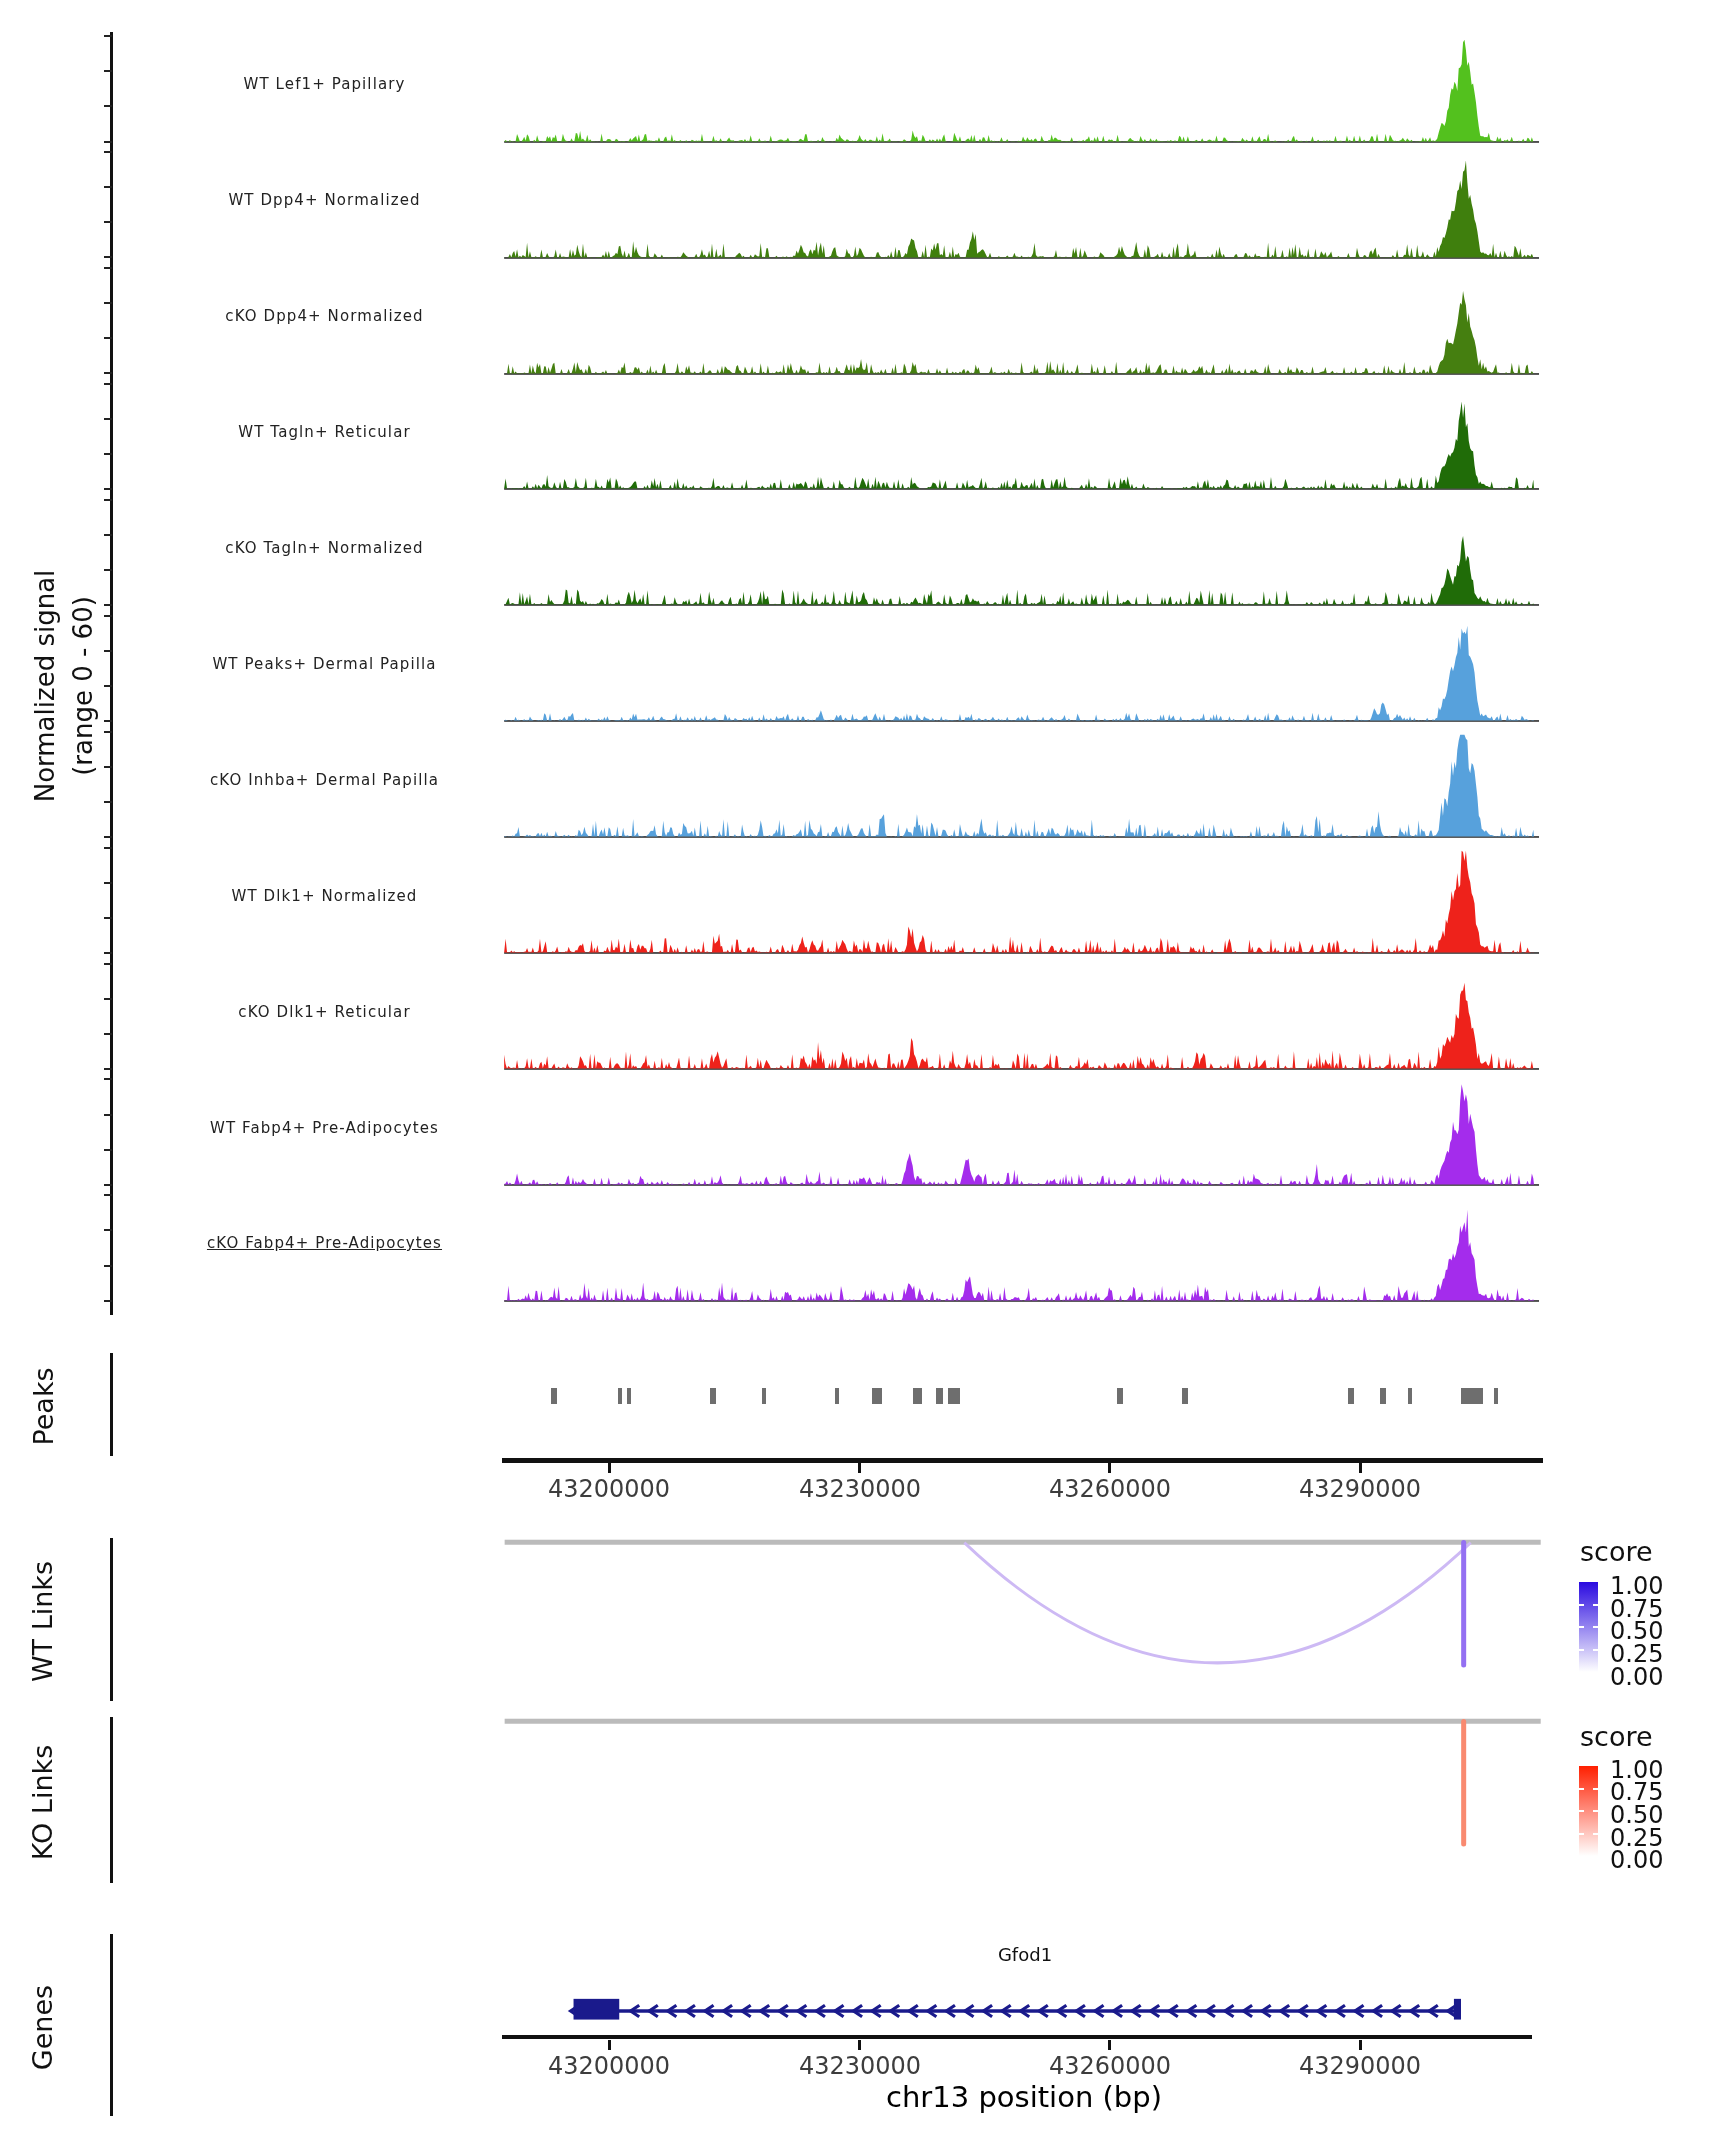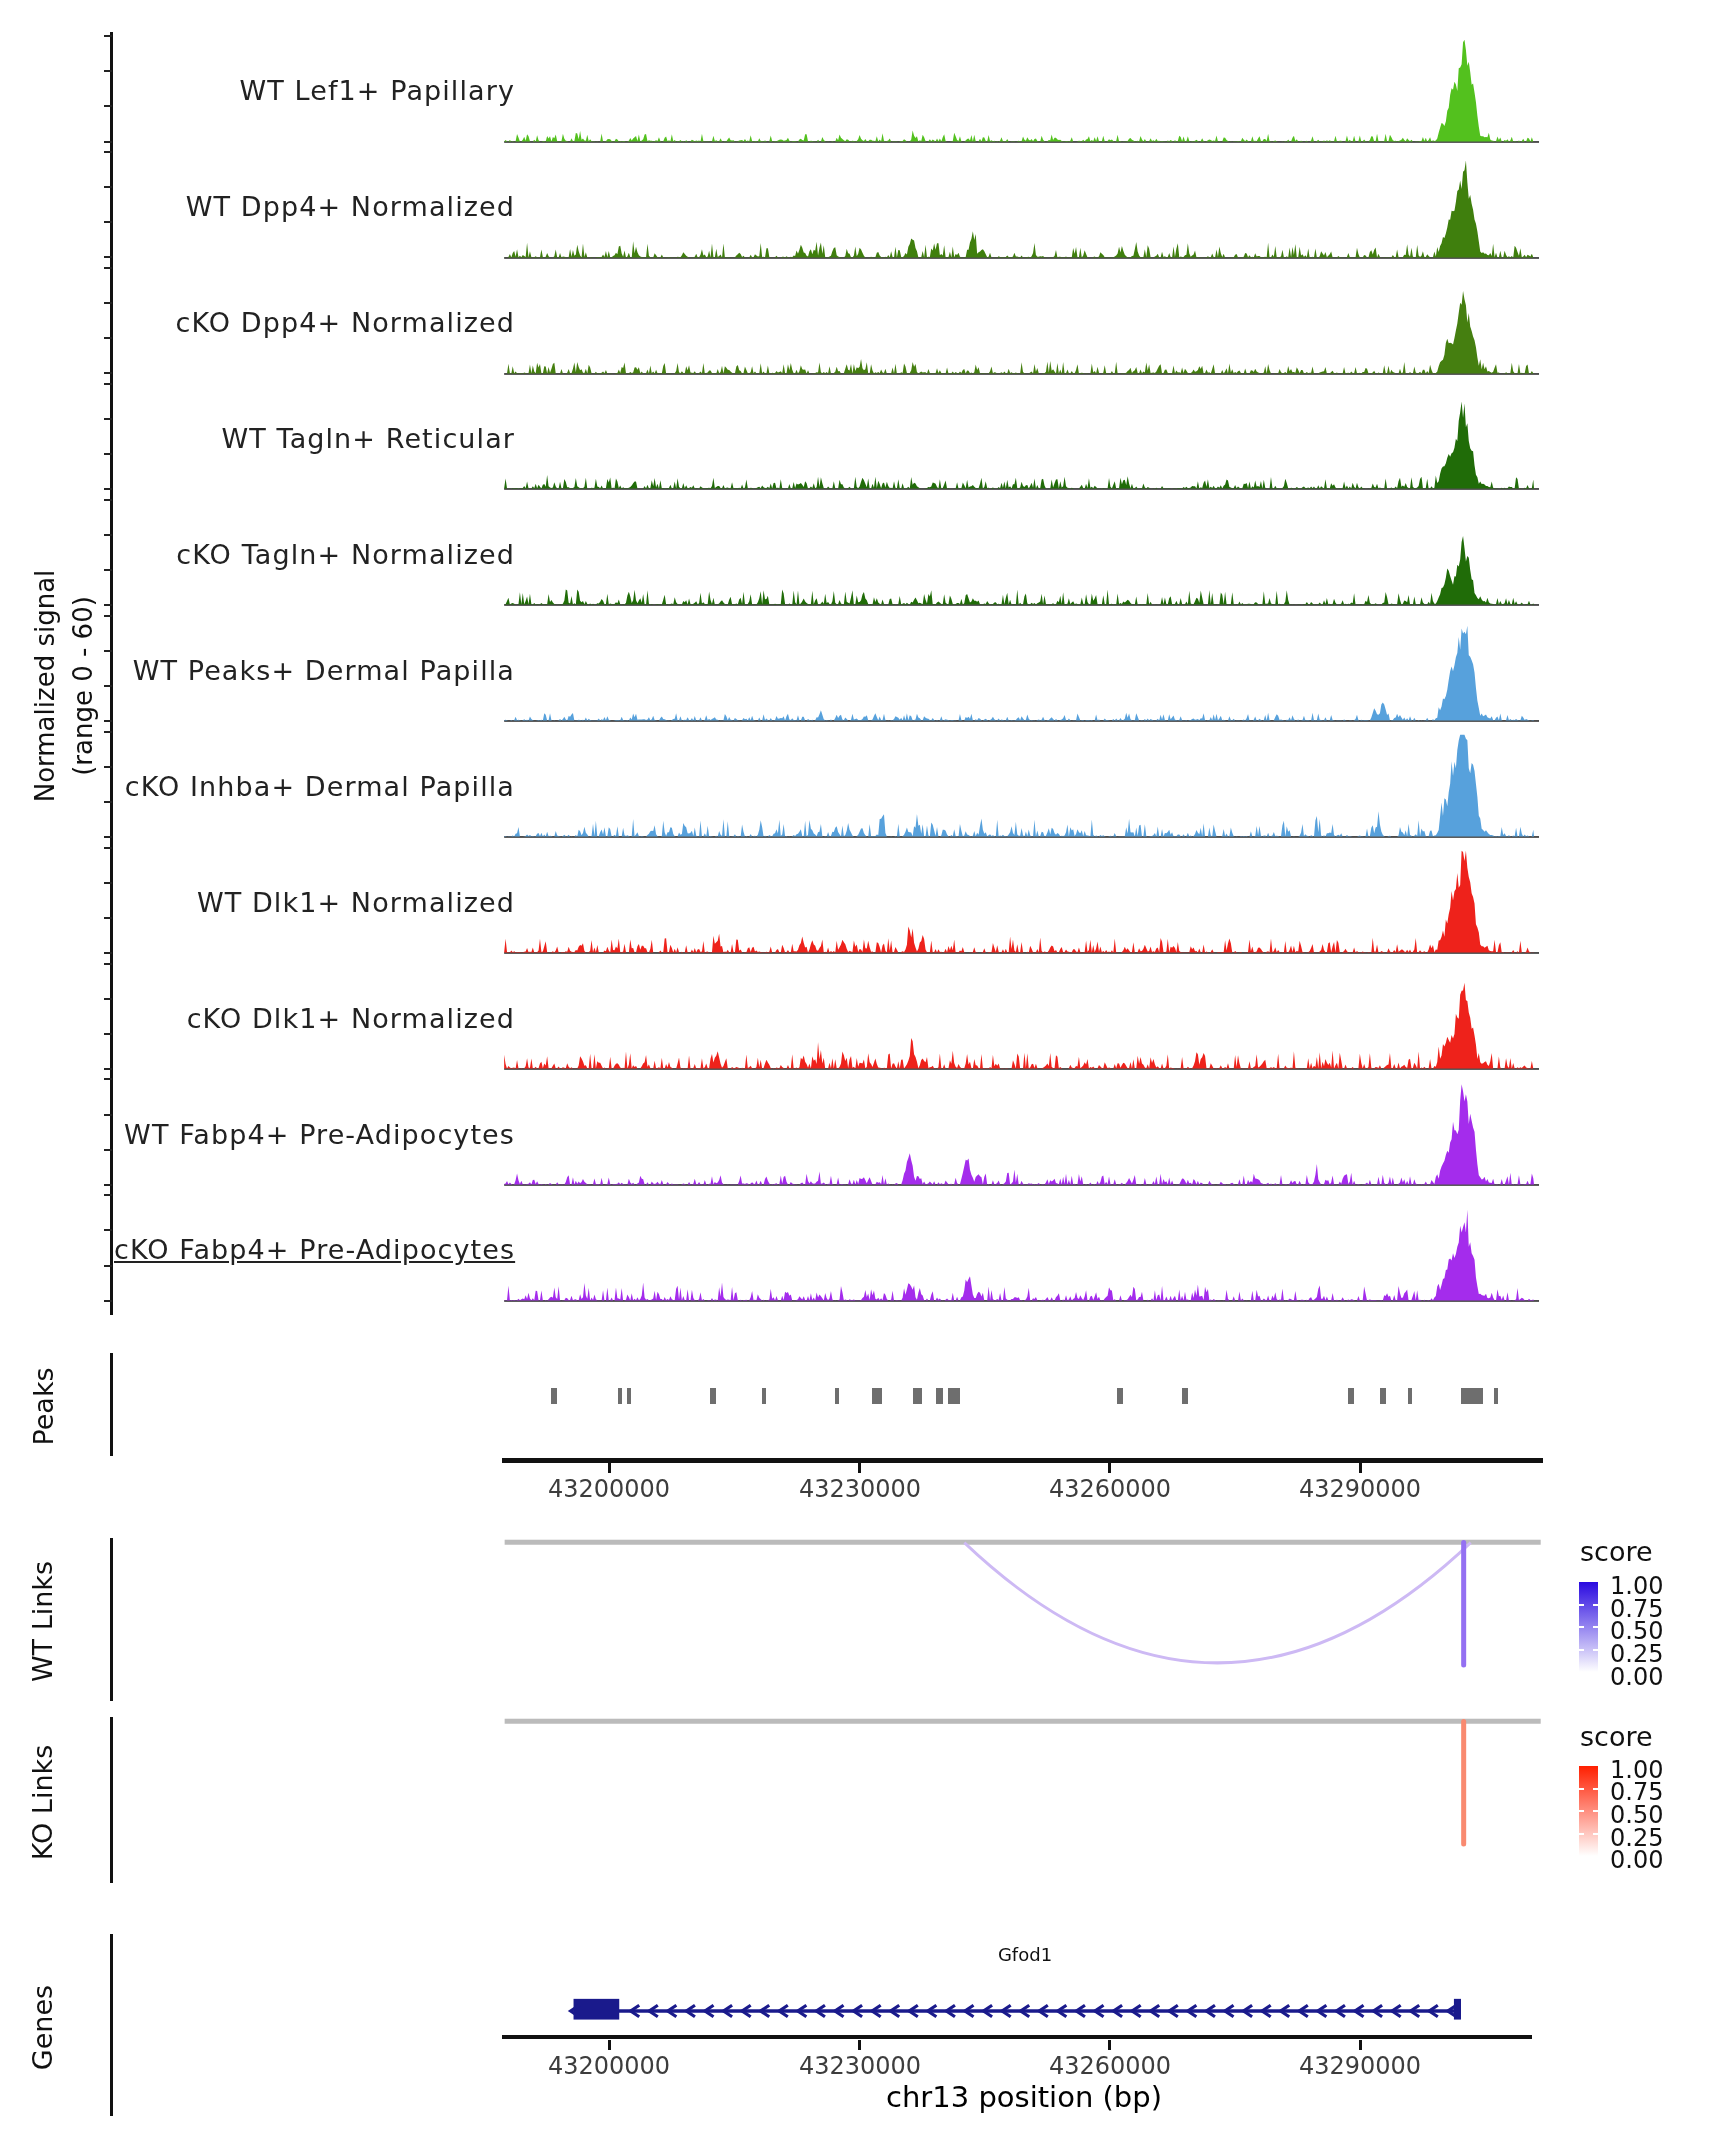--- a/index.html
+++ b/index.html
@@ -1,19 +1,19 @@
 <!DOCTYPE html>
 <html style="font-size:11.5px"><head>
 <meta charset="utf-8">
 <style>
   html,body{margin:0;padding:0;background:#fff;}
   #fig{position:relative;width:1721px;height:2151px;background:#ffffff;overflow:hidden;
        font-family:"DejaVu Sans","Liberation Sans",sans-serif;}
-  .track-label{position:absolute;left:114px;width:401px;text-align:right;
-       font-size:27px;letter-spacing:1.1px;color:#222;white-space:nowrap;}
+  .track-label{position:absolute;left:124px;width:401px;text-align:center;
+       font-size:15px;letter-spacing:1.1px;color:#222;white-space:nowrap;}
   .rot{position:absolute;transform:rotate(-90deg);transform-origin:center center;
        text-align:center;white-space:nowrap;color:#111;}
   .bracket{position:absolute;width:2.9px;background:#111;}
   .tickmark{position:absolute;width:8px;height:2.2px;background:#222;}
   .axis-line{position:absolute;background:#111;}
   .axis-tick{position:absolute;width:2.9px;background:#111;}
   .axis-lab{position:absolute;font-size:24px;color:#3d3d3d;transform:translateX(-50%);white-space:nowrap;}
   .peak-mark{position:absolute;background:#6e6e6e;}
   .legend-title{position:absolute;font-size:27px;color:#111;}
   .legend-bar{position:absolute;width:18.6px;height:90px;}
@@ -113,21 +113,21 @@
       <div class="track-label" style="top: 771px;">cKO Inhba+ Dermal Papilla</div>
       <svg width="1075" height="112" viewBox="0 0 1500 156" style="left: 502px; top: 729px;">
         <rect x="3" y="149.2" width="1444" height="2.6" fill="#4a4a4a"></rect>
         <path d="M3,150L3,149.6L5,149.3L7,149.8L9,149.6L11,149.6L13,149.6L15,148.5L17,149.9L19,146.0L21,145.3L23,136.7L25,149.9L27,149.8L29,149.7L31,149.4L33,149.1L35,147.2L37,149.2L39,147.7L41,149.6L43,149.3L45,149.5L47,149.6L49,145.9L51,145.0L53,149.5L55,144.6L57,150.0L59,147.2L61,149.7L63,143.4L65,149.4L67,148.9L69,149.3L71,150.0L73,149.8L75,142.3L77,148.3L79,149.3L81,149.4L83,149.7L85,149.1L87,147.4L89,149.6L91,149.6L93,147.4L95,149.7L97,149.6L99,149.8L101,149.7L103,147.8L105,149.7L107,140.6L109,142.5L111,148.0L113,144.9L115,136.4L117,144.5L119,147.2L121,149.9L123,149.6L125,149.2L127,132.1L129,149.3L131,127.9L133,149.9L135,149.5L137,143.9L139,140.2L141,147.0L143,136.8L145,149.4L147,149.4L149,136.8L151,139.8L153,149.9L155,149.4L157,147.3L159,149.3L161,135.6L163,149.8L165,149.8L167,149.8L169,137.5L171,148.2L173,149.1L175,148.1L177,149.1L179,149.9L181,149.4L183,125.4L185,149.4L187,147.0L189,144.0L191,149.4L193,149.4L195,149.2L197,149.5L199,149.8L201,149.7L203,147.6L205,145.9L207,142.6L209,142.0L211,142.2L213,134.0L215,146.8L217,149.4L219,149.8L221,149.7L223,149.3L225,127.8L227,143.8L229,149.0L231,144.0L233,144.1L235,137.1L237,137.6L239,146.5L241,149.6L243,149.8L245,150.0L247,144.2L249,147.3L251,146.4L253,131.1L255,135.3L257,137.0L259,145.2L261,145.7L263,144.6L265,141.7L267,149.2L269,137.4L271,148.8L273,149.6L275,149.4L277,127.4L279,149.9L281,149.5L283,145.5L285,149.7L287,134.7L289,149.6L291,149.3L293,149.5L295,149.8L297,149.7L299,148.7L301,150.0L303,142.1L305,147.4L307,149.3L309,125.8L311,149.4L313,149.7L315,128.6L317,149.2L319,149.8L321,149.5L323,149.4L325,146.8L327,149.9L329,149.1L331,149.6L333,149.7L335,133.2L337,143.2L339,149.9L341,149.0L343,149.8L345,149.9L347,146.3L349,150.0L351,149.3L353,148.7L355,150.0L357,147.4L359,140.6L361,127.2L363,136.9L365,149.9L367,148.9L369,149.5L371,149.9L373,147.8L375,149.2L377,149.5L379,145.9L381,145.2L383,139.6L385,145.7L387,126.6L389,149.3L391,146.9L393,132.3L395,149.5L397,149.3L399,149.7L401,149.6L403,149.8L405,149.6L407,147.6L409,149.3L411,146.7L413,146.0L415,143.4L417,139.6L419,149.3L421,149.5L423,127.8L425,149.8L427,147.5L429,126.7L431,139.2L433,141.0L435,145.8L437,147.1L439,149.5L441,143.9L443,143.4L445,132.4L447,149.6L449,149.8L451,149.3L453,149.7L455,143.7L457,149.4L459,149.1L461,143.4L463,143.6L465,137.5L467,135.5L469,143.6L471,146.8L473,149.7L475,134.5L477,149.6L479,147.9L481,142.0L483,131.0L485,140.4L487,144.3L489,148.3L491,149.7L493,149.7L495,149.6L497,147.4L499,143.2L501,138.6L503,138.2L505,144.9L507,148.0L509,149.7L511,149.7L513,132.3L515,149.0L517,149.2L519,149.1L521,149.3L523,147.1L525,147.8L527,125.4L529,125.0L531,121.6L533,118.8L535,145.1L537,149.8L539,149.7L541,149.9L543,149.6L545,149.9L547,150.0L549,149.1L551,149.7L553,132.2L555,149.4L557,150.0L559,149.6L561,147.4L563,143.2L565,137.2L567,143.5L569,143.8L571,144.4L573,149.6L575,135.7L577,137.5L579,118.3L581,134.9L583,133.6L585,146.0L587,132.6L589,149.3L591,149.5L593,134.5L595,148.4L597,149.9L599,130.4L601,133.6L603,141.4L605,149.2L607,136.5L609,149.7L611,150.0L613,148.4L615,140.6L617,140.6L619,141.9L621,147.2L623,149.6L625,149.8L627,147.7L629,149.6L631,139.6L633,149.3L635,149.3L637,149.9L639,132.4L641,141.8L643,149.6L645,148.5L647,142.7L649,147.2L651,147.6L653,149.2L655,149.4L657,148.9L659,142.1L661,149.6L663,144.6L665,147.4L667,135.3L669,124.8L671,140.6L673,146.1L675,143.9L677,149.5L679,148.1L681,146.6L683,149.3L685,148.0L687,149.3L689,149.9L691,126.5L693,149.5L695,148.5L697,149.3L699,147.3L701,149.2L703,149.3L705,149.4L707,147.2L709,144.0L711,135.4L713,145.1L715,147.9L717,129.4L719,147.1L721,148.9L723,148.9L725,138.0L727,148.2L729,149.7L731,142.8L733,149.4L735,140.2L737,148.6L739,149.6L741,149.5L743,126.6L745,149.7L747,141.6L749,149.8L751,149.0L753,143.1L755,143.9L757,149.6L759,148.9L761,144.2L763,138.2L765,147.1L767,137.7L769,139.5L771,145.2L773,147.5L775,145.1L777,146.3L779,149.6L781,148.8L783,149.3L785,148.6L787,144.0L789,133.2L791,149.8L793,136.8L795,141.5L797,139.9L799,149.1L801,146.2L803,139.9L805,143.8L807,145.5L809,141.3L811,149.4L813,142.3L815,148.1L817,148.4L819,148.9L821,149.6L823,126.3L825,147.4L827,149.8L829,148.5L831,149.6L833,149.8L835,147.8L837,149.0L839,148.0L841,149.6L843,149.9L845,149.9L847,149.6L849,148.9L851,149.5L853,149.6L855,144.9L857,149.5L859,149.9L861,149.5L863,149.6L865,149.5L867,149.6L869,149.6L871,137.1L873,145.7L875,125.1L877,143.8L879,144.4L881,144.1L883,149.7L885,137.4L887,149.2L889,134.6L891,133.4L893,149.9L895,149.3L897,132.9L899,149.3L901,149.8L903,149.5L905,149.3L907,149.0L909,147.6L911,145.1L913,149.9L915,136.0L917,149.4L919,149.9L921,139.3L923,149.7L925,144.9L927,145.4L929,143.6L931,140.4L933,147.4L935,143.8L937,149.6L939,149.2L941,149.5L943,147.2L945,147.2L947,149.5L949,149.8L951,146.7L953,149.7L955,149.6L957,144.6L959,149.4L961,148.6L963,150.0L965,149.3L967,146.4L969,140.8L971,144.5L973,146.7L975,137.6L977,149.3L979,131.5L981,149.7L983,149.7L985,149.7L987,137.3L989,148.6L991,149.4L993,133.2L995,142.1L997,149.9L999,150.0L1001,149.7L1003,149.8L1005,149.3L1007,139.3L1009,149.4L1011,145.6L1013,149.9L1015,149.3L1017,137.3L1019,144.6L1021,149.6L1023,149.8L1025,149.4L1027,149.8L1029,149.8L1031,149.0L1033,149.4L1035,149.0L1037,149.5L1039,149.1L1041,149.7L1043,149.8L1045,142.6L1047,149.7L1049,149.5L1051,149.3L1053,135.1L1055,148.0L1057,135.3L1059,148.9L1061,149.9L1063,148.5L1065,148.3L1067,149.8L1069,144.5L1071,149.9L1073,149.0L1075,148.5L1077,143.7L1079,149.0L1081,148.8L1083,149.3L1085,149.7L1087,149.5L1089,134.3L1091,127.8L1093,149.7L1095,135.6L1097,143.3L1099,141.2L1101,149.7L1103,149.7L1105,149.6L1107,149.8L1109,149.7L1111,149.9L1113,148.7L1115,144.4L1117,132.3L1119,149.3L1121,146.6L1123,148.8L1125,149.3L1127,149.8L1129,148.1L1131,149.3L1133,149.7L1135,127.6L1137,121.3L1139,143.9L1141,125.4L1143,148.4L1145,149.9L1147,148.0L1149,149.8L1151,145.3L1153,145.5L1155,144.4L1157,144.9L1159,132.5L1161,147.7L1163,149.8L1165,148.4L1167,147.3L1169,148.9L1171,145.4L1173,149.9L1175,149.4L1177,149.8L1179,147.9L1181,149.5L1183,149.3L1185,149.4L1187,150.0L1189,149.9L1191,149.8L1193,149.9L1195,149.3L1197,148.3L1199,149.6L1201,149.5L1203,149.9L1205,149.5L1207,138.6L1209,149.7L1211,149.2L1213,137.6L1215,134.3L1217,145.5L1219,137.2L1221,136.3L1223,114.6L1225,133.1L1227,142.9L1229,147.3L1231,149.5L1233,149.8L1235,149.9L1237,149.2L1239,148.8L1241,149.7L1243,149.8L1245,149.7L1247,149.9L1249,149.8L1251,148.4L1253,136.7L1255,143.4L1257,144.4L1259,148.2L1261,141.1L1263,149.9L1265,132.2L1267,147.6L1269,148.7L1271,149.9L1273,148.7L1275,146.6L1277,149.2L1279,127.2L1281,149.6L1283,138.6L1285,143.0L1287,142.2L1289,149.2L1291,149.5L1293,149.5L1295,141.9L1297,141.5L1299,149.4L1301,148.3L1303,148.2L1305,145.0L1307,140.9L1309,121.6L1311,102.4L1313,121.3L1315,96.5L1317,98.2L1319,107.8L1321,88.1L1323,76.4L1325,45.0L1327,65.5L1329,45.7L1331,54.6L1333,29.3L1335,15.8L1337,7.9L1339,7.9L1341,7.9L1343,7.9L1345,13.4L1347,15.6L1349,54.8L1351,61.7L1353,47.2L1355,49.9L1357,58.4L1359,76.7L1361,94.9L1363,120.9L1365,124.6L1367,139.1L1369,140.7L1371,143.1L1373,141.1L1375,144.1L1377,146.2L1379,147.6L1381,147.9L1383,148.4L1385,149.6L1387,149.3L1389,149.4L1391,149.3L1393,149.0L1395,136.6L1397,147.8L1399,145.2L1401,149.0L1403,149.5L1405,148.2L1407,149.4L1409,149.9L1411,148.3L1413,149.4L1415,137.5L1417,149.5L1419,149.7L1421,136.2L1423,146.1L1425,149.9L1427,147.1L1429,149.4L1431,148.6L1433,149.5L1435,149.9L1437,149.4L1439,140.4L1440,150Z" fill="#57a1dc" stroke="none"></path>
       </svg>
       <div class="track-label" style="top: 887px;">WT Dlk1+ Normalized</div>
       <svg width="1075" height="112" viewBox="0 0 1500 156" style="left: 502px; top: 845px;">
         <rect x="3" y="149.2" width="1444" height="2.6" fill="#4a4a4a"></rect>
         <path d="M3,150L3,149.6L5,130.8L7,149.3L9,149.2L11,149.9L13,147.1L15,149.6L17,148.2L19,149.4L21,149.2L23,149.1L25,149.2L27,149.4L29,149.5L31,148.7L33,148.6L35,143.5L37,149.3L39,148.8L41,149.3L43,143.0L45,149.7L47,149.3L49,149.5L51,146.9L53,130.5L55,149.2L57,148.5L59,141.2L61,134.0L63,149.1L65,149.9L67,149.4L69,149.6L71,148.1L73,149.7L75,147.0L77,141.6L79,149.5L81,149.9L83,149.1L85,149.2L87,149.4L89,148.2L91,148.7L93,142.0L95,147.3L97,148.9L99,149.1L101,149.3L103,146.5L105,147.0L107,141.7L109,139.4L111,140.5L113,136.9L115,147.6L117,149.9L119,149.5L121,149.4L123,147.4L125,132.4L127,149.5L129,143.0L131,149.6L133,139.3L135,149.4L137,149.5L139,150.0L141,149.7L143,147.2L145,148.0L147,141.9L149,146.9L151,149.9L153,131.8L155,146.2L157,146.7L159,141.5L161,144.2L163,130.2L165,149.6L167,149.3L169,148.7L171,137.6L173,149.6L175,149.7L177,149.8L179,131.6L181,143.8L183,143.7L185,149.8L187,149.8L189,141.3L191,138.0L193,146.0L195,140.6L197,140.6L199,143.9L201,143.9L203,149.5L205,150.0L207,144.6L209,132.2L211,149.7L213,149.9L215,149.8L217,149.7L219,149.4L221,147.2L223,149.9L225,149.4L227,130.3L229,130.0L231,149.5L233,149.3L235,138.9L237,143.6L239,150.0L241,144.7L243,149.7L245,142.5L247,149.4L249,150.0L251,148.7L253,149.7L255,149.9L257,139.7L259,149.5L261,149.6L263,149.8L265,145.5L267,149.5L269,143.5L271,149.4L273,145.5L275,145.1L277,149.3L279,148.3L281,133.8L283,149.7L285,148.8L287,148.6L289,149.7L291,149.2L293,149.6L295,126.4L297,137.6L299,135.6L301,133.6L303,123.8L305,141.6L307,140.7L309,149.7L311,148.5L313,149.3L315,146.1L317,149.5L319,150.0L321,138.1L323,148.9L325,149.7L327,131.7L329,132.2L331,147.5L333,145.5L335,149.4L337,149.8L339,149.3L341,149.6L343,143.9L345,142.7L347,149.3L349,143.4L351,142.0L353,148.5L355,147.0L357,149.2L359,148.3L361,149.3L363,149.5L365,149.5L367,149.5L369,148.8L371,149.6L373,148.7L375,141.5L377,149.8L379,149.7L381,149.9L383,146.5L385,145.1L387,149.4L389,149.7L391,139.0L393,143.6L395,149.8L397,149.1L399,146.3L401,149.6L403,149.4L405,137.8L407,148.0L409,148.2L411,148.5L413,146.1L415,139.7L417,136.7L419,127.4L421,136.2L423,143.0L425,141.8L427,149.7L429,145.6L431,137.9L433,132.8L435,138.7L437,140.5L439,146.6L441,147.4L443,143.6L445,140.7L447,131.6L449,149.7L451,148.8L453,149.5L455,142.8L457,150.0L459,147.9L461,149.5L463,147.8L465,149.7L467,133.5L469,145.9L471,142.4L473,138.8L475,132.0L477,135.6L479,138.4L481,144.8L483,149.2L485,147.5L487,148.6L489,149.1L491,133.0L493,142.0L495,138.8L497,149.0L499,145.1L501,145.6L503,149.3L505,131.6L507,143.9L509,144.2L511,133.6L513,142.4L515,148.9L517,148.4L519,149.8L521,149.4L523,135.4L525,136.6L527,142.2L529,149.8L531,140.2L533,137.2L535,147.6L537,149.6L539,130.0L541,147.5L543,133.1L545,150.0L547,149.3L549,142.2L551,146.1L553,149.7L555,149.8L557,149.0L559,148.1L561,149.0L563,145.5L565,139.2L567,113.6L569,119.0L571,128.8L573,116.5L575,136.1L577,143.0L579,148.6L581,144.7L583,135.8L585,133.9L587,125.5L589,130.9L591,145.6L593,149.5L595,149.3L597,149.4L599,133.1L601,149.6L603,149.6L605,145.0L607,150.0L609,145.4L611,149.3L613,148.8L615,149.7L617,149.3L619,144.5L621,149.6L623,140.9L625,146.6L627,140.3L629,146.6L631,131.8L633,150.0L635,149.3L637,149.5L639,146.9L641,148.0L643,142.3L645,149.5L647,149.7L649,149.9L651,149.8L653,149.6L655,149.5L657,149.3L659,142.4L661,149.6L663,149.4L665,149.7L667,149.8L669,149.6L671,149.2L673,143.9L675,149.7L677,149.8L679,149.0L681,149.2L683,149.5L685,136.5L687,143.4L689,149.3L691,139.9L693,148.8L695,149.9L697,149.5L699,145.2L701,149.8L703,144.7L705,149.6L707,149.5L709,127.7L711,145.1L713,131.8L715,146.9L717,149.1L719,138.4L721,149.4L723,149.3L725,135.2L727,149.4L729,149.8L731,149.9L733,148.8L735,149.8L737,140.6L739,144.6L741,149.6L743,149.4L745,149.5L747,145.0L749,149.4L751,129.1L753,147.8L755,149.9L757,148.5L759,149.2L761,149.8L763,147.0L765,142.8L767,140.2L769,141.6L771,148.2L773,146.2L775,149.8L777,149.5L779,145.0L781,142.1L783,149.4L785,149.2L787,145.8L789,148.6L791,148.7L793,149.4L795,149.4L797,145.4L799,145.2L801,148.4L803,149.6L805,142.9L807,149.3L809,149.4L811,149.6L813,149.2L815,133.3L817,148.8L819,146.3L821,132.1L823,149.5L825,139.3L827,149.5L829,144.3L831,134.4L833,148.7L835,141.6L837,149.4L839,147.6L841,149.4L843,146.3L845,149.5L847,148.5L849,149.7L851,146.6L853,149.9L855,130.4L857,149.5L859,149.6L861,150.0L863,149.9L865,149.1L867,146.6L869,141.7L871,146.5L873,143.8L875,146.9L877,149.5L879,149.1L881,135.6L883,149.4L885,149.9L887,149.3L889,144.1L891,148.0L893,147.7L895,144.6L897,139.0L899,144.0L901,148.4L903,147.6L905,141.5L907,149.3L909,148.1L911,149.3L913,144.3L915,143.0L917,149.4L919,129.5L921,134.9L923,149.3L925,149.4L927,148.3L929,130.5L931,149.5L933,141.9L935,143.2L937,140.9L939,143.7L941,149.5L943,135.3L945,147.8L947,149.2L949,149.4L951,149.4L953,149.5L955,149.6L957,149.4L959,149.5L961,141.1L963,145.3L965,142.9L967,148.2L969,147.8L971,149.7L973,144.2L975,149.9L977,149.8L979,138.8L981,149.9L983,148.6L985,149.5L987,149.7L989,149.3L991,145.4L993,149.4L995,150.0L997,149.8L999,149.3L1001,149.0L1003,149.6L1005,149.3L1007,149.1L1009,132.7L1011,146.9L1013,137.4L1015,130.2L1017,137.1L1019,149.9L1021,149.8L1023,147.9L1025,149.6L1027,149.9L1029,149.5L1031,149.2L1033,149.8L1035,149.8L1037,149.6L1039,149.7L1041,149.3L1043,131.7L1045,148.2L1047,141.4L1049,149.9L1051,149.2L1053,148.6L1055,143.1L1057,143.0L1059,145.0L1061,148.1L1063,149.9L1065,149.7L1067,148.9L1069,148.1L1071,149.5L1073,130.3L1075,149.3L1077,148.0L1079,142.7L1081,149.4L1083,146.2L1085,149.0L1087,149.7L1089,149.3L1091,149.8L1093,133.8L1095,149.7L1097,149.8L1099,146.5L1101,140.0L1103,149.0L1105,140.3L1107,149.5L1109,147.6L1111,148.6L1113,133.4L1115,140.8L1117,149.3L1119,149.6L1121,149.8L1123,149.6L1125,149.4L1127,147.9L1129,143.5L1131,138.0L1133,149.7L1135,149.5L1137,149.5L1139,149.8L1141,148.5L1143,146.5L1145,138.0L1147,146.4L1149,149.6L1151,149.5L1153,137.1L1155,135.7L1157,149.7L1159,141.0L1161,135.1L1163,149.8L1165,132.3L1167,136.1L1169,149.6L1171,149.7L1173,149.4L1175,147.9L1177,144.6L1179,148.0L1181,149.9L1183,149.1L1185,149.4L1187,149.5L1189,143.0L1191,149.7L1193,147.6L1195,149.4L1197,149.4L1199,149.5L1201,148.5L1203,149.6L1205,149.6L1207,150.0L1209,149.2L1211,149.4L1213,149.8L1215,129.2L1217,148.6L1219,148.8L1221,138.6L1223,149.9L1225,149.7L1227,147.9L1229,148.9L1231,149.4L1233,149.9L1235,149.6L1237,144.1L1239,148.4L1241,149.5L1243,149.3L1245,146.3L1247,149.0L1249,138.3L1251,148.9L1253,147.3L1255,145.5L1257,146.0L1259,148.6L1261,149.2L1263,146.0L1265,149.3L1267,145.5L1269,149.7L1271,148.9L1273,145.6L1275,129.7L1277,149.9L1279,149.2L1281,146.7L1283,149.2L1285,149.2L1287,148.2L1289,149.4L1291,149.9L1293,145.5L1295,138.8L1297,143.8L1299,139.5L1301,149.4L1303,145.7L1305,146.0L1307,133.2L1309,132.6L1311,128.0L1313,119.2L1315,127.9L1317,103.8L1319,109.5L1321,96.5L1323,87.8L1325,64.0L1327,77.3L1329,64.5L1331,61.3L1333,38.8L1335,59.4L1337,55.8L1339,7.9L1341,9.6L1343,22.2L1345,7.9L1347,31.6L1349,44.4L1351,51.7L1353,67.2L1355,72.5L1357,81.6L1359,110.6L1361,115.0L1363,121.8L1365,138.8L1367,141.2L1369,141.2L1371,143.1L1373,141.8L1375,140.4L1377,146.6L1379,147.8L1381,148.0L1383,148.2L1385,131.9L1387,149.0L1389,150.0L1391,139.7L1393,135.6L1395,149.7L1397,149.3L1399,149.9L1401,149.6L1403,149.5L1405,149.6L1407,149.9L1409,149.5L1411,146.2L1413,149.7L1415,150.0L1417,148.1L1419,149.7L1421,133.5L1423,149.9L1425,149.7L1427,149.6L1429,148.9L1431,143.0L1433,148.3L1435,149.5L1437,149.7L1439,149.6L1440,150Z" fill="#ee221b" stroke="none"></path>
       </svg>
-      <div class="track-label" style="top: 1003px;">cKO Dlk1+ Normalized</div>
+      <div class="track-label" style="top: 1003px;">cKO Dlk1+ Reticular</div>
       <svg width="1075" height="112" viewBox="0 0 1500 156" style="left: 502px; top: 961px;">
         <rect x="3" y="149.2" width="1444" height="2.6" fill="#4a4a4a"></rect>
         <path d="M3,150L3,130.7L5,143.7L7,149.8L9,146.2L11,148.6L13,149.4L15,148.7L17,148.3L19,149.8L21,137.9L23,149.6L25,149.8L27,149.1L29,149.7L31,149.4L33,146.6L35,135.7L37,148.3L39,149.3L41,135.9L43,149.4L45,149.6L47,147.3L49,149.7L51,149.4L53,143.0L55,140.3L57,149.4L59,143.0L61,145.7L63,132.9L65,149.3L67,149.5L69,149.4L71,146.1L73,143.0L75,149.8L77,149.6L79,147.2L81,150.0L83,149.6L85,148.0L87,148.9L89,149.4L91,142.4L93,147.4L95,149.6L97,148.1L99,149.7L101,149.5L103,149.4L105,149.7L107,145.8L109,132.8L111,135.8L113,140.0L115,145.9L117,145.3L119,149.4L121,149.1L123,129.2L125,149.5L127,149.3L129,129.9L131,149.9L133,139.7L135,141.9L137,142.0L139,146.1L141,149.8L143,148.6L145,149.8L147,149.2L149,149.4L151,133.3L153,149.6L155,149.9L157,145.9L159,143.2L161,142.7L163,144.7L165,148.5L167,149.6L169,148.7L171,149.4L173,126.1L175,149.9L177,144.7L179,128.7L181,149.8L183,145.3L185,147.7L187,146.5L189,149.8L191,149.9L193,149.9L195,146.8L197,143.0L199,141.2L201,130.9L203,147.5L205,144.3L207,149.0L209,149.5L211,149.7L213,139.0L215,149.5L217,149.3L219,148.2L221,149.5L223,134.9L225,149.6L227,149.7L229,143.5L231,148.6L233,140.7L235,147.8L237,148.9L239,150.0L241,149.9L243,150.0L245,142.8L247,134.4L249,148.6L251,149.9L253,149.3L255,149.4L257,149.0L259,149.9L261,131.6L263,149.5L265,149.4L267,149.1L269,143.7L271,149.9L273,149.2L275,149.1L277,149.3L279,135.4L281,149.5L283,148.2L285,143.0L287,149.0L289,149.2L291,135.8L293,129.7L295,141.4L297,134.7L299,132.2L301,125.9L303,134.4L305,143.2L307,148.9L309,146.2L311,140.8L313,135.7L315,149.3L317,149.9L319,150.0L321,147.8L323,149.3L325,149.2L327,147.7L329,148.5L331,149.3L333,149.7L335,148.7L337,149.6L339,149.2L341,130.4L343,149.3L345,148.2L347,146.1L349,149.4L351,149.6L353,149.7L355,147.8L357,135.0L359,148.1L361,137.5L363,149.9L365,149.2L367,143.0L369,137.8L371,141.4L373,144.6L375,149.3L377,149.8L379,149.2L381,149.8L383,148.6L385,149.3L387,149.4L389,144.9L391,147.8L393,149.3L395,150.0L397,150.0L399,144.9L401,149.6L403,149.1L405,130.0L407,149.8L409,149.6L411,148.4L413,150.0L415,148.1L417,134.9L419,137.2L421,131.8L423,140.3L425,143.7L427,148.8L429,143.0L431,149.8L433,132.8L435,139.0L437,137.0L439,143.5L441,113.4L443,137.1L445,124.0L447,142.8L449,135.0L451,149.8L453,149.6L455,149.9L457,142.0L459,149.4L461,135.4L463,149.7L465,137.1L467,149.0L469,149.8L471,147.8L473,142.8L475,126.0L477,131.4L479,139.4L481,134.9L483,149.2L485,137.3L487,132.4L489,148.8L491,147.3L493,149.9L495,135.3L497,147.3L499,141.8L501,142.2L503,143.0L505,137.2L507,149.4L509,147.8L511,128.7L513,141.2L515,143.6L517,147.8L519,142.0L521,136.0L523,143.5L525,148.6L527,148.8L529,149.3L531,150.0L533,148.8L535,149.0L537,149.5L539,130.5L541,128.8L543,150.0L545,143.4L547,142.4L549,147.1L551,150.0L553,139.6L555,149.8L557,137.7L559,137.3L561,149.7L563,147.1L565,144.0L567,139.0L569,132.5L571,107.3L573,112.0L575,129.9L577,133.8L579,140.3L581,149.4L583,145.5L585,137.9L587,135.8L589,139.3L591,141.1L593,133.7L595,149.3L597,148.0L599,147.8L601,146.1L603,149.4L605,149.6L607,149.7L609,148.1L611,129.0L613,149.6L615,149.9L617,144.0L619,150.0L621,149.7L623,149.4L625,138.4L627,143.3L629,125.2L631,142.2L633,147.5L635,149.0L637,143.7L639,147.3L641,149.6L643,149.2L645,149.4L647,142.8L649,129.7L651,144.3L653,140.3L655,149.0L657,149.8L659,136.6L661,145.5L663,145.8L665,149.2L667,149.2L669,129.5L671,149.5L673,149.2L675,149.5L677,149.1L679,149.8L681,147.8L683,149.5L685,130.7L687,146.7L689,143.2L691,146.0L693,143.0L695,149.9L697,149.6L699,149.5L701,149.8L703,149.4L705,149.6L707,149.9L709,149.7L711,150.0L713,138.5L715,143.7L717,149.8L719,128.8L721,133.2L723,150.0L725,149.5L727,149.9L729,127.8L731,149.3L733,128.6L735,149.6L737,148.6L739,143.8L741,143.1L743,149.3L745,143.1L747,149.2L749,149.9L751,149.6L753,149.6L755,148.9L757,147.5L759,145.8L761,142.8L763,146.2L765,128.3L767,147.7L769,149.3L771,149.6L773,131.5L775,133.4L777,149.6L779,147.9L781,149.6L783,149.7L785,149.7L787,149.8L789,149.9L791,149.4L793,144.7L795,148.3L797,149.3L799,149.2L801,146.2L803,146.9L805,133.5L807,149.6L809,147.7L811,145.8L813,141.2L815,144.2L817,136.5L819,149.9L821,147.7L823,148.8L825,147.0L827,149.6L829,149.9L831,149.6L833,144.9L835,147.0L837,149.2L839,149.4L841,141.3L843,145.5L845,149.4L847,148.5L849,149.1L851,149.7L853,149.7L855,143.5L857,149.5L859,142.4L861,142.9L863,148.9L865,145.1L867,141.7L869,143.0L871,146.4L873,149.6L875,149.1L877,140.8L879,149.7L881,136.8L883,150.0L885,150.0L887,132.1L889,143.2L891,133.8L893,143.0L895,144.8L897,148.4L899,149.6L901,144.0L903,149.8L905,134.1L907,142.1L909,136.6L911,144.0L913,148.3L915,146.6L917,149.3L919,149.9L921,142.9L923,149.4L925,149.4L927,145.9L929,130.1L931,149.7L933,148.5L935,149.2L937,149.3L939,149.8L941,149.9L943,149.4L945,149.9L947,149.2L949,133.8L951,149.4L953,149.5L955,149.9L957,147.3L959,149.3L961,149.6L963,149.5L965,145.8L967,139.8L969,127.3L971,130.1L973,144.5L975,136.7L977,134.0L979,128.1L981,132.3L983,149.6L985,149.2L987,149.8L989,142.4L991,146.0L993,149.7L995,149.4L997,149.2L999,149.8L1001,149.3L1003,145.3L1005,149.5L1007,149.4L1009,147.7L1011,149.4L1013,142.5L1015,149.8L1017,149.5L1019,149.7L1021,149.7L1023,131.1L1025,147.8L1027,131.4L1029,142.6L1031,149.9L1033,149.6L1035,149.4L1037,149.6L1039,149.6L1041,149.4L1043,139.7L1045,149.9L1047,149.6L1049,147.9L1051,146.3L1053,130.0L1055,148.3L1057,147.3L1059,145.3L1061,143.0L1063,139.7L1065,137.5L1067,149.6L1069,149.0L1071,149.3L1073,148.2L1075,149.3L1077,147.9L1079,149.6L1081,149.3L1083,129.2L1085,149.8L1087,149.4L1089,149.6L1091,149.4L1093,145.6L1095,148.8L1097,149.0L1099,149.5L1101,148.5L1103,149.9L1105,125.8L1107,148.8L1109,149.4L1111,149.4L1113,149.7L1115,149.6L1117,149.6L1119,149.7L1121,149.3L1123,149.4L1125,135.4L1127,149.5L1129,141.8L1131,149.5L1133,145.9L1135,147.7L1137,133.7L1139,149.5L1141,127.2L1143,149.4L1145,140.6L1147,146.7L1149,136.5L1151,141.8L1153,145.1L1155,141.7L1157,148.4L1159,124.8L1161,149.8L1163,145.4L1165,142.0L1167,149.7L1169,128.0L1171,138.6L1173,149.7L1175,149.9L1177,144.4L1179,149.5L1181,149.5L1183,149.5L1185,149.4L1187,147.9L1189,149.9L1191,149.8L1193,150.0L1195,149.6L1197,129.4L1199,142.3L1201,149.8L1203,143.6L1205,149.4L1207,149.8L1209,147.6L1211,128.7L1213,148.8L1215,149.4L1217,149.4L1219,147.7L1221,148.0L1223,149.2L1225,145.5L1227,149.8L1229,149.7L1231,148.6L1233,146.7L1235,145.1L1237,144.4L1239,128.2L1241,149.4L1243,149.0L1245,143.7L1247,149.2L1249,149.7L1251,141.4L1253,149.8L1255,147.4L1257,146.5L1259,144.6L1261,147.9L1263,149.3L1265,137.8L1267,136.3L1269,149.0L1271,149.3L1273,141.7L1275,145.4L1277,149.9L1279,126.1L1281,149.7L1283,148.5L1285,149.4L1287,147.3L1289,149.4L1291,149.8L1293,149.5L1295,136.5L1297,149.5L1299,149.8L1301,146.5L1303,147.4L1305,140.7L1307,119.2L1309,136.2L1311,131.7L1313,115.6L1315,119.1L1317,113.9L1319,105.4L1321,110.1L1323,113.8L1325,103.0L1327,107.9L1329,101.8L1331,73.6L1333,78.7L1335,80.6L1337,47.0L1339,41.5L1341,41.1L1343,30.1L1345,54.6L1347,55.7L1349,71.8L1351,79.0L1353,94.3L1355,92.5L1357,103.9L1359,116.6L1361,136.7L1363,128.1L1365,141.3L1367,143.2L1369,142.7L1371,140.7L1373,139.9L1375,144.6L1377,146.3L1379,139.6L1381,128.3L1383,149.5L1385,149.8L1387,149.7L1389,149.4L1391,133.0L1393,148.6L1395,149.7L1397,149.9L1399,149.4L1401,135.5L1403,146.2L1405,149.3L1407,135.1L1409,149.8L1411,142.3L1413,149.4L1415,149.7L1417,148.2L1419,149.5L1421,148.1L1423,149.3L1425,147.0L1427,145.8L1429,148.4L1431,149.1L1433,149.5L1435,149.9L1437,139.4L1439,149.8L1440,150Z" fill="#ee221b" stroke="none"></path>
       </svg>
       <div class="track-label" style="top: 1119px;">WT Fabp4+ Pre-Adipocytes</div>
       <svg width="1075" height="112" viewBox="0 0 1500 156" style="left: 502px; top: 1077px;">
         <rect x="3" y="149.2" width="1444" height="2.6" fill="#4a4a4a"></rect>
         <path d="M3,150L3,149.0L5,148.4L7,144.9L9,149.6L11,146.9L13,149.0L15,149.9L17,149.5L19,143.8L21,134.5L23,143.8L25,149.2L27,144.8L29,149.4L31,149.4L33,149.5L35,149.3L37,148.9L39,146.6L41,149.9L43,143.6L45,143.3L47,149.3L49,145.3L51,149.3L53,149.6L55,149.3L57,149.4L59,150.0L61,149.3L63,150.0L65,149.6L67,147.9L69,149.3L71,149.9L73,149.9L75,149.8L77,146.8L79,149.6L81,149.6L83,149.5L85,149.4L87,149.9L89,146.2L91,139.8L93,136.9L95,149.9L97,149.7L99,139.8L101,149.9L103,144.7L105,148.9L107,145.6L109,148.1L111,146.2L113,142.1L115,146.1L117,147.6L119,149.6L121,149.4L123,149.6L125,149.7L127,149.4L129,141.6L131,149.3L133,149.0L135,149.0L137,149.9L139,140.3L141,149.7L143,149.8L145,149.4L147,149.3L149,140.2L151,149.1L153,149.9L155,149.0L157,149.3L159,149.3L161,148.9L163,146.6L165,149.5L167,147.4L169,149.0L171,149.4L173,149.6L175,149.7L177,141.8L179,146.9L181,149.2L183,147.5L185,149.9L187,149.9L189,148.4L191,147.0L193,137.7L195,141.8L197,142.5L199,149.8L201,150.0L203,146.8L205,149.7L207,149.9L209,145.8L211,148.3L213,149.3L215,148.6L217,145.9L219,148.7L221,149.0L223,143.6L225,149.5L227,149.7L229,149.4L231,146.5L233,148.7L235,149.7L237,148.4L239,149.5L241,149.5L243,149.6L245,149.4L247,150.0L249,150.0L251,149.6L253,148.5L255,149.3L257,149.8L259,150.0L261,146.3L263,149.5L265,149.4L267,148.7L269,141.7L271,149.3L273,149.0L275,146.5L277,149.6L279,149.0L281,149.9L283,143.5L285,149.5L287,149.7L289,148.9L291,148.9L293,138.4L295,149.6L297,146.2L299,148.1L301,147.1L303,143.7L305,136.8L307,147.1L309,149.6L311,149.9L313,149.9L315,149.4L317,149.9L319,149.6L321,149.5L323,149.4L325,149.5L327,149.6L329,150.0L331,144.9L333,137.3L335,148.3L337,148.3L339,149.2L341,148.0L343,148.5L345,149.7L347,148.4L349,146.7L351,148.8L353,149.3L355,144.2L357,149.8L359,149.1L361,144.7L363,150.0L365,149.8L367,142.3L369,138.7L371,144.7L373,148.6L375,149.8L377,149.3L379,149.4L381,148.7L383,148.0L385,149.9L387,149.6L389,137.2L391,148.5L393,139.3L395,137.5L397,146.1L399,149.9L401,149.8L403,146.4L405,148.4L407,149.3L409,149.5L411,149.5L413,149.9L415,150.0L417,148.0L419,147.0L421,149.4L423,149.4L425,134.7L427,145.1L429,148.6L431,145.4L433,148.0L435,148.7L437,148.6L439,146.0L441,144.6L443,131.8L445,148.7L447,148.3L449,147.0L451,149.3L453,149.9L455,148.8L457,149.3L459,137.8L461,149.3L463,149.8L465,149.8L467,149.6L469,140.2L471,149.7L473,149.2L475,149.3L477,149.6L479,149.6L481,149.9L483,149.6L485,142.7L487,148.4L489,149.4L491,143.4L493,149.9L495,143.5L497,149.2L499,140.8L501,142.3L503,141.7L505,139.9L507,144.1L509,148.0L511,143.7L513,139.6L515,144.9L517,150.0L519,149.3L521,149.6L523,146.1L525,147.5L527,146.6L529,149.2L531,136.5L533,150.0L535,141.3L537,149.8L539,148.6L541,149.5L543,149.9L545,149.4L547,149.7L549,148.3L551,147.8L553,150.0L555,149.8L557,149.9L559,144.1L561,134.8L563,130.2L565,118.5L567,112.9L569,106.1L571,116.0L573,123.6L575,138.9L577,144.7L579,138.0L581,138.4L583,142.1L585,141.0L587,149.1L589,145.5L591,149.3L593,149.0L595,148.2L597,145.6L599,147.6L601,149.6L603,145.4L605,149.9L607,149.9L609,146.6L611,149.6L613,148.2L615,149.2L617,149.4L619,144.4L621,147.0L623,149.5L625,149.3L627,148.7L629,149.9L631,149.3L633,140.3L635,147.8L637,149.7L639,149.6L641,142.0L643,133.7L645,124.6L647,115.3L649,116.5L651,113.6L653,129.2L655,136.2L657,140.5L659,145.9L661,139.4L663,137.2L665,135.7L667,138.4L669,139.6L671,149.5L673,139.2L675,134.4L677,149.8L679,149.3L681,149.8L683,149.7L685,143.8L687,149.4L689,149.1L691,147.7L693,144.4L695,149.4L697,149.7L699,149.4L701,148.0L703,145.7L705,133.9L707,133.3L709,149.4L711,148.6L713,145.7L715,129.1L717,147.1L719,134.7L721,149.7L723,149.4L725,144.7L727,148.8L729,149.6L731,149.4L733,149.4L735,148.2L737,148.9L739,148.5L741,149.4L743,149.2L745,149.4L747,149.3L749,147.9L751,150.0L753,149.6L755,149.3L757,149.7L759,147.2L761,142.6L763,149.2L765,144.0L767,145.5L769,144.3L771,141.8L773,147.6L775,148.3L777,149.5L779,141.6L781,149.7L783,139.1L785,149.3L787,135.0L789,149.9L791,143.1L793,149.9L795,137.5L797,149.6L799,148.9L801,149.7L803,149.4L805,135.2L807,145.7L809,138.2L811,149.5L813,149.7L815,149.0L817,149.9L819,149.5L821,147.1L823,149.8L825,149.6L827,149.2L829,150.0L831,144.9L833,149.6L835,146.2L837,138.6L839,137.3L841,149.6L843,146.0L845,149.6L847,138.6L849,149.1L851,149.6L853,149.4L855,142.6L857,149.6L859,149.7L861,149.5L863,149.3L865,147.4L867,149.7L869,149.7L871,147.6L873,145.0L875,140.9L877,144.7L879,148.5L881,143.1L883,136.6L885,149.6L887,149.9L889,149.5L891,149.3L893,149.7L895,149.8L897,140.7L899,149.2L901,150.0L903,149.6L905,149.4L907,149.4L909,144.9L911,149.3L913,138.6L915,149.6L917,149.5L919,134.8L921,149.3L923,142.1L925,146.6L927,145.2L929,149.6L931,140.1L933,149.6L935,144.4L937,149.9L939,149.9L941,149.6L943,149.6L945,149.4L947,145.7L949,141.5L951,141.7L953,144.7L955,148.7L957,143.4L959,148.2L961,147.5L963,149.7L965,142.3L967,144.8L969,149.6L971,144.7L973,150.0L975,147.1L977,148.1L979,149.7L981,149.4L983,149.7L985,149.8L987,144.6L989,148.2L991,149.4L993,149.4L995,150.0L997,149.7L999,149.4L1001,149.4L1003,145.9L1005,148.0L1007,149.4L1009,149.3L1011,149.7L1013,149.5L1015,149.7L1017,148.1L1019,147.3L1021,149.3L1023,149.7L1025,149.8L1027,149.4L1029,142.5L1031,149.9L1033,149.7L1035,137.2L1037,149.4L1039,149.8L1041,143.1L1043,147.5L1045,145.1L1047,146.9L1049,135.0L1051,141.6L1053,142.0L1055,142.4L1057,144.1L1059,147.8L1061,148.6L1063,149.6L1065,149.4L1067,148.9L1069,147.4L1071,149.7L1073,148.4L1075,149.9L1077,149.5L1079,148.0L1081,149.5L1083,149.7L1085,149.3L1087,136.6L1089,149.8L1091,149.5L1093,149.0L1095,149.3L1097,149.9L1099,148.6L1101,143.9L1103,147.7L1105,145.2L1107,144.9L1109,149.9L1111,149.2L1113,144.8L1115,149.5L1117,149.7L1119,149.2L1121,149.7L1123,136.5L1125,146.7L1127,149.3L1129,149.3L1131,149.0L1133,145.5L1135,136.2L1137,121.4L1139,142.4L1141,146.8L1143,149.9L1145,149.5L1147,149.3L1149,143.3L1151,144.5L1153,144.0L1155,149.7L1157,147.0L1159,137.2L1161,149.5L1163,149.5L1165,149.4L1167,149.9L1169,145.8L1171,148.9L1173,141.8L1175,137.8L1177,136.3L1179,135.4L1181,149.3L1183,145.7L1185,133.5L1187,149.9L1189,144.7L1191,149.7L1193,149.4L1195,149.3L1197,149.5L1199,149.8L1201,149.5L1203,149.6L1205,148.8L1207,147.2L1209,149.8L1211,143.3L1213,149.6L1215,150.0L1217,149.4L1219,149.6L1221,149.5L1223,139.1L1225,149.3L1227,149.6L1229,136.3L1231,147.9L1233,149.6L1235,149.8L1237,147.5L1239,138.7L1241,149.5L1243,140.0L1245,149.8L1247,149.9L1249,149.7L1251,148.7L1253,146.9L1255,140.2L1257,146.9L1259,142.7L1261,149.5L1263,144.7L1265,149.9L1267,138.5L1269,148.7L1271,149.8L1273,142.6L1275,148.5L1277,149.6L1279,149.5L1281,149.4L1283,149.2L1285,149.6L1287,149.3L1289,145.6L1291,149.6L1293,149.3L1295,149.6L1297,143.7L1299,146.3L1301,149.1L1303,139.5L1305,135.7L1307,142.0L1309,130.8L1311,124.7L1313,120.4L1315,116.8L1317,108.7L1319,102.7L1321,105.4L1323,91.1L1325,86.6L1327,62.3L1329,74.1L1331,74.6L1333,79.6L1335,73.6L1337,32.8L1339,10.1L1341,19.6L1343,34.2L1345,24.0L1347,34.1L1349,65.6L1351,51.0L1353,60.9L1355,70.3L1357,76.4L1359,101.2L1361,121.7L1363,137.1L1365,139.9L1367,142.9L1369,142.3L1371,138.9L1373,145.6L1375,142.2L1377,147.2L1379,147.5L1381,147.6L1383,141.9L1385,149.9L1387,149.6L1389,149.4L1391,149.7L1393,149.4L1395,142.2L1397,149.8L1399,149.9L1401,144.7L1403,138.3L1405,149.8L1407,133.6L1409,149.8L1411,149.3L1413,149.7L1415,149.6L1417,149.5L1419,137.1L1421,149.4L1423,149.6L1425,149.5L1427,149.2L1429,149.3L1431,144.5L1433,149.4L1435,149.0L1437,134.6L1439,141.2L1440,150Z" fill="#a42cec" stroke="none"></path>
       </svg>
       <div class="track-label" style="top: 1234px; text-decoration: underline;">cKO Fabp4+ Pre-Adipocytes</div>

